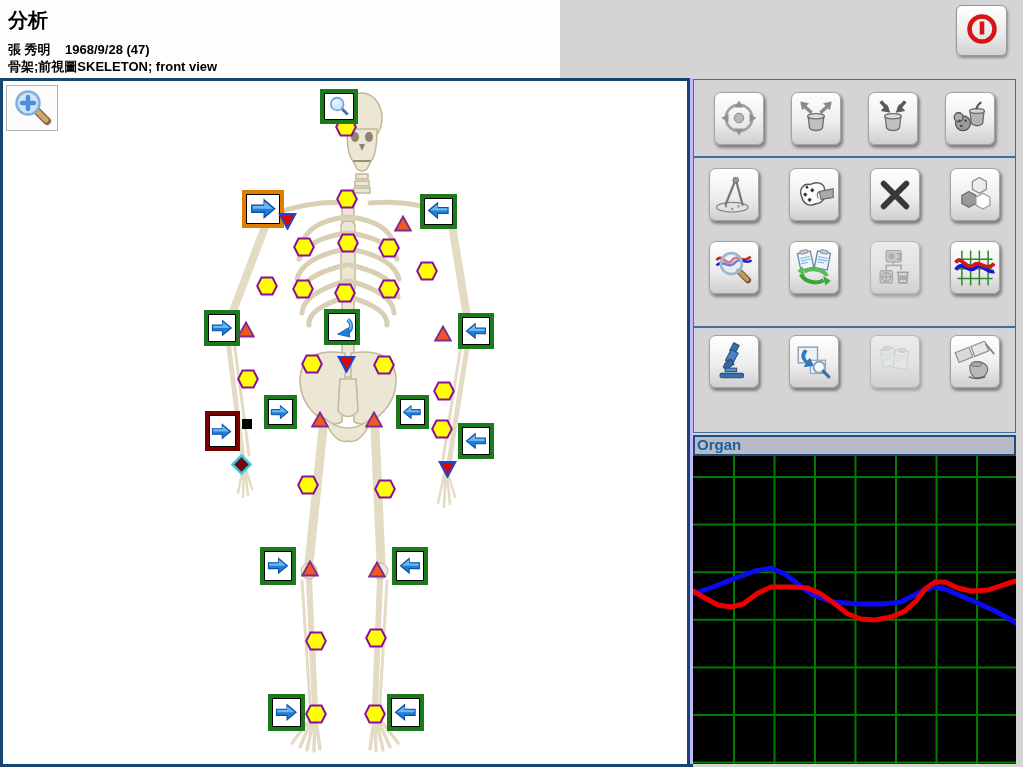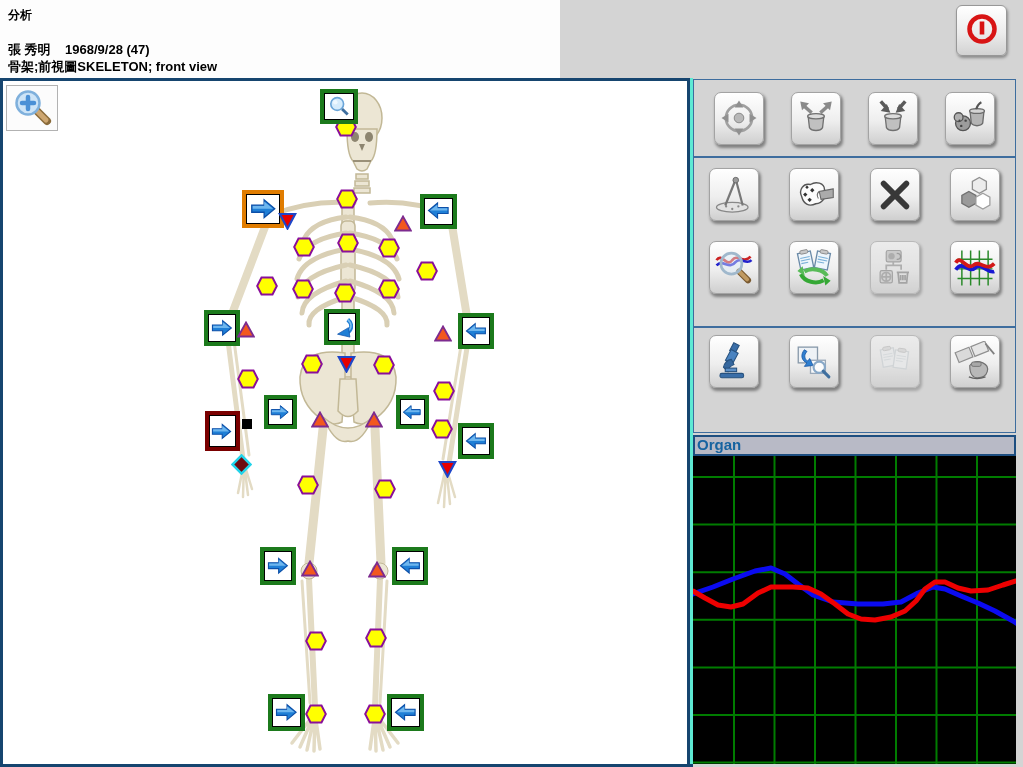--- a/index.html
+++ b/index.html
@@ -2,29 +2,29 @@
 <html><head>
 <meta charset="utf-8">
 <style>
   html,body{margin:0;padding:0;background:#d4d4d4;}
   *{box-sizing:border-box;}
   .screen{position:relative;width:1023px;height:767px;background:#d4d4d4;overflow:hidden;
           font-family:"Liberation Sans","DejaVu Sans",sans-serif;color:#000;}
   
   .topbar{position:absolute;left:0;top:0;width:1023px;height:78px;background:#d4d4d4;}
   .topbar-white{position:absolute;left:0;top:0;width:560px;height:78px;background:#fdfdfd;}
-  .app-title{position:absolute;left:8px;top:7px;font-size:12px;font-weight:bold;}
+  .app-title{position:absolute;left:8px;top:7px;font-size:20px;font-weight:bold;}
   .patient-line{position:absolute;left:8px;top:41px;font-size:13px;font-weight:bold;white-space:pre;}
   .view-line{position:absolute;left:8px;top:58px;font-size:13px;font-weight:bold;}
   .power-btn{position:absolute;left:956px;top:5px;width:51px;height:51px;border:1px solid #979797;
     border-radius:6px;background:linear-gradient(180deg,#ffffff,#ececec 55%,#d2d2d2);
     box-shadow:1px 2px 3px rgba(0,0,0,.35);display:flex;align-items:center;justify-content:center;cursor:pointer;padding:0;}
   
   .content{position:absolute;left:0;top:78px;width:1023px;height:689px;
-    border-left:3px solid #16456f;border-right:3px solid #16456f;border-bottom:3px solid #16456f;background:#5eead4;}
+    border-left:3px solid #16456f;border-right:3px solid #16456f;border-bottom:3px solid #16456f;background:#c4b5fd;}
   .main-panel{position:absolute;left:-3px;top:0;width:690px;height:689px;background:#fff;
     border:3px solid #16456f;}
   .zoom-btn{position:absolute;left:3px;top:4px;width:52px;height:46px;background:#fcfcfc;
     border:1px solid #b2b2b2;display:flex;align-items:center;justify-content:center;padding:0;cursor:pointer;z-index:30;}
   .skeleton-svg{position:absolute;left:0;top:0;z-index:1;}
   .markers{position:absolute;left:0;top:0;width:684px;height:683px;z-index:10;}
   .marker{position:absolute;}
   .marker svg{display:block;width:100%;height:100%;}
   .marker.box{background:#fff;box-shadow:inset 0 0 0 1px #000;display:flex;align-items:center;justify-content:center;}
   .marker.box svg{width:78%;height:78%;}

